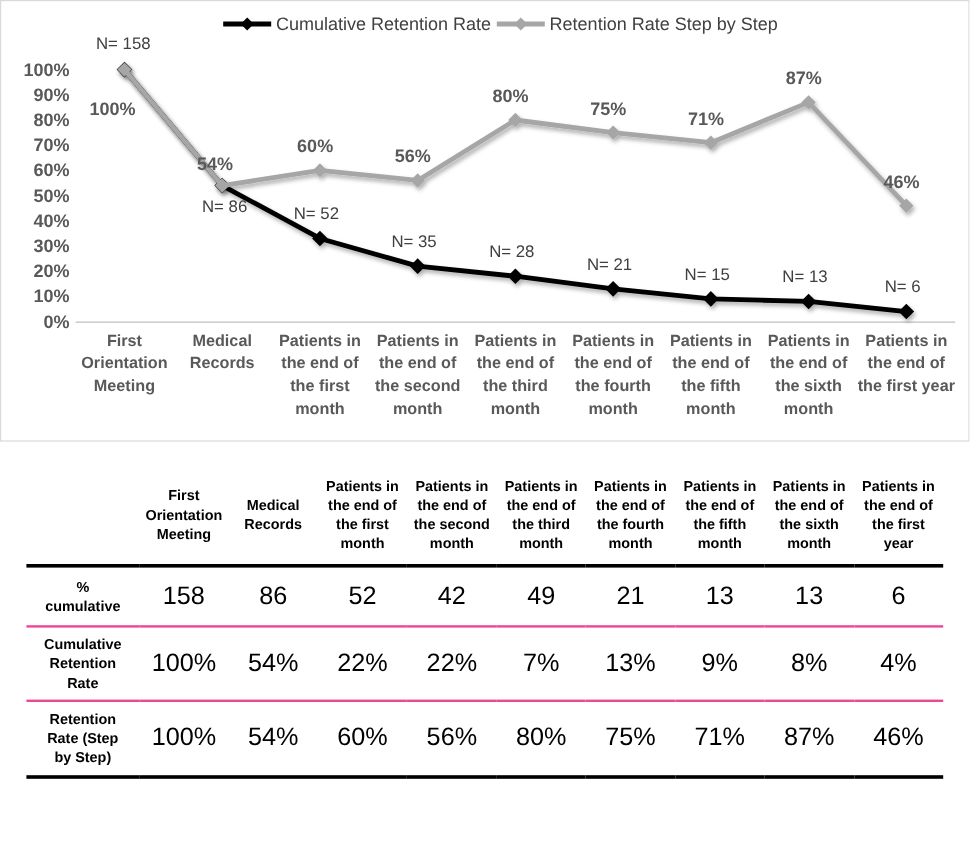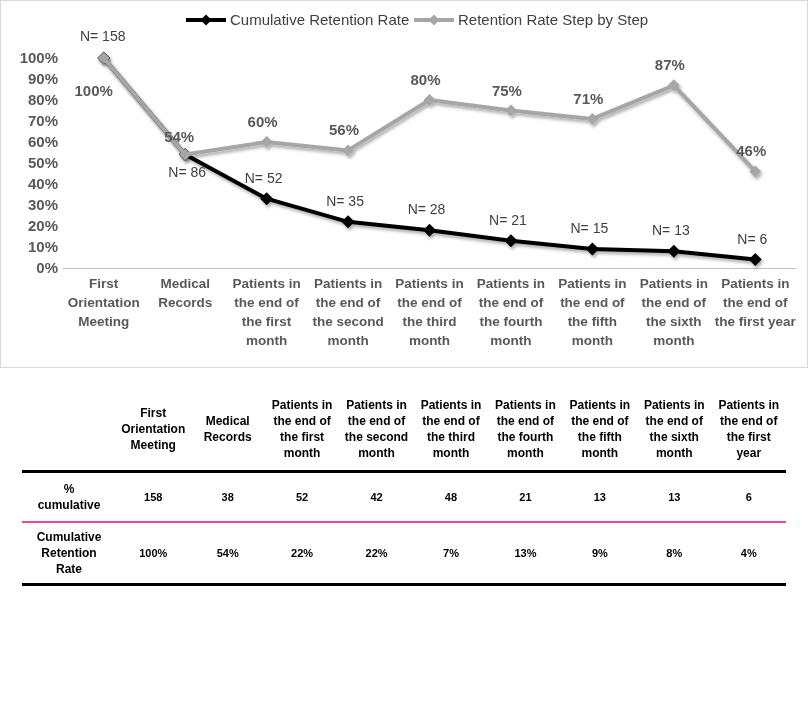--- a/index.html
+++ b/index.html
@@ -32,21 +32,21 @@
     padding:6px 2px;
     border-bottom:3px solid #000000;
     height:70px;
   }
   thead th.corner{width:90px;}
   tbody th{
     font-size:12px;font-weight:700;line-height:1.35;
     padding:6px 9px;
   }
   tbody td{
-    font-size:11px;font-weight:700;
+    font-size:21px;font-weight:400;
     padding:6px 2px;
   }
   tbody tr{height:50px;}
   tbody tr th, tbody tr td{border-bottom:2px solid #ec4899;}
   tbody tr:last-child th, tbody tr:last-child td{border-bottom:3.5px solid #000000;}
 </style>
 </head>
 <body>
 
 <div class="chart-frame">
@@ -152,35 +152,47 @@
         <th>Patients in the end of the fourth month</th>
         <th>Patients in the end of the fifth month</th>
         <th>Patients in the end of the sixth month</th>
         <th>Patients in the end of the first year</th>
       </tr>
   </thead>
   <tbody id="table-body">
       <tr>
         <th>% cumulative</th>
         <td>158</td>
-        <td>38</td>
+        <td>86</td>
         <td>52</td>
         <td>42</td>
-        <td>48</td>
+        <td>49</td>
         <td>21</td>
         <td>13</td>
         <td>13</td>
         <td>6</td>
       </tr>
       <tr>
         <th>Cumulative Retention Rate</th>
         <td>100%</td>
         <td>54%</td>
         <td>22%</td>
         <td>22%</td>
         <td>7%</td>
         <td>13%</td>
         <td>9%</td>
         <td>8%</td>
         <td>4%</td>
       </tr>
+      <tr>
+        <th>Retention Rate (Step by Step)</th>
+        <td>100%</td>
+        <td>54%</td>
+        <td>60%</td>
+        <td>56%</td>
+        <td>80%</td>
+        <td>75%</td>
+        <td>71%</td>
+        <td>87%</td>
+        <td>46%</td>
+      </tr>
     </tbody>
 </table>
 
 </body></html>

